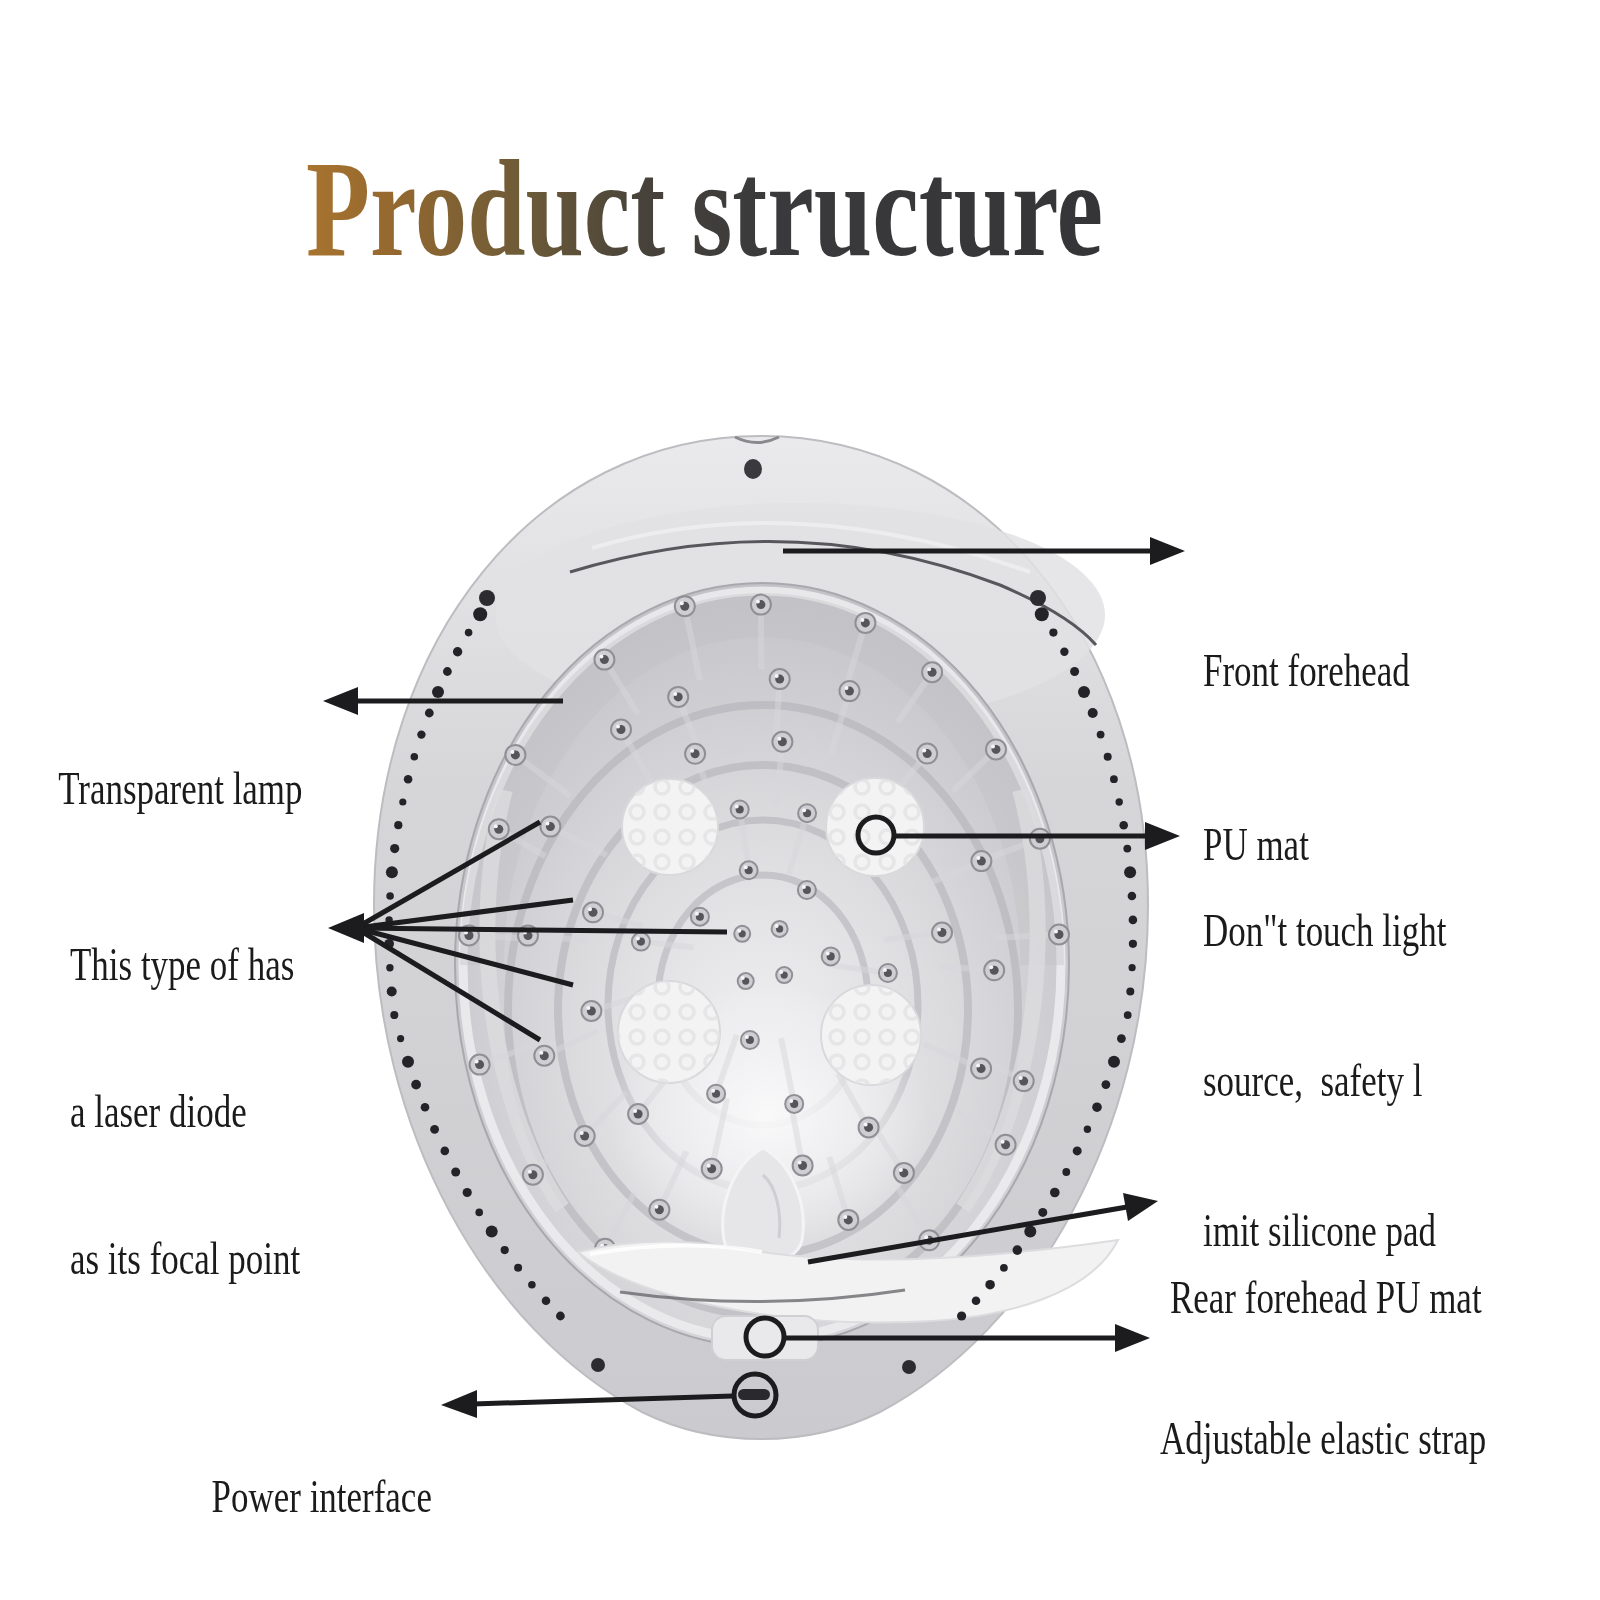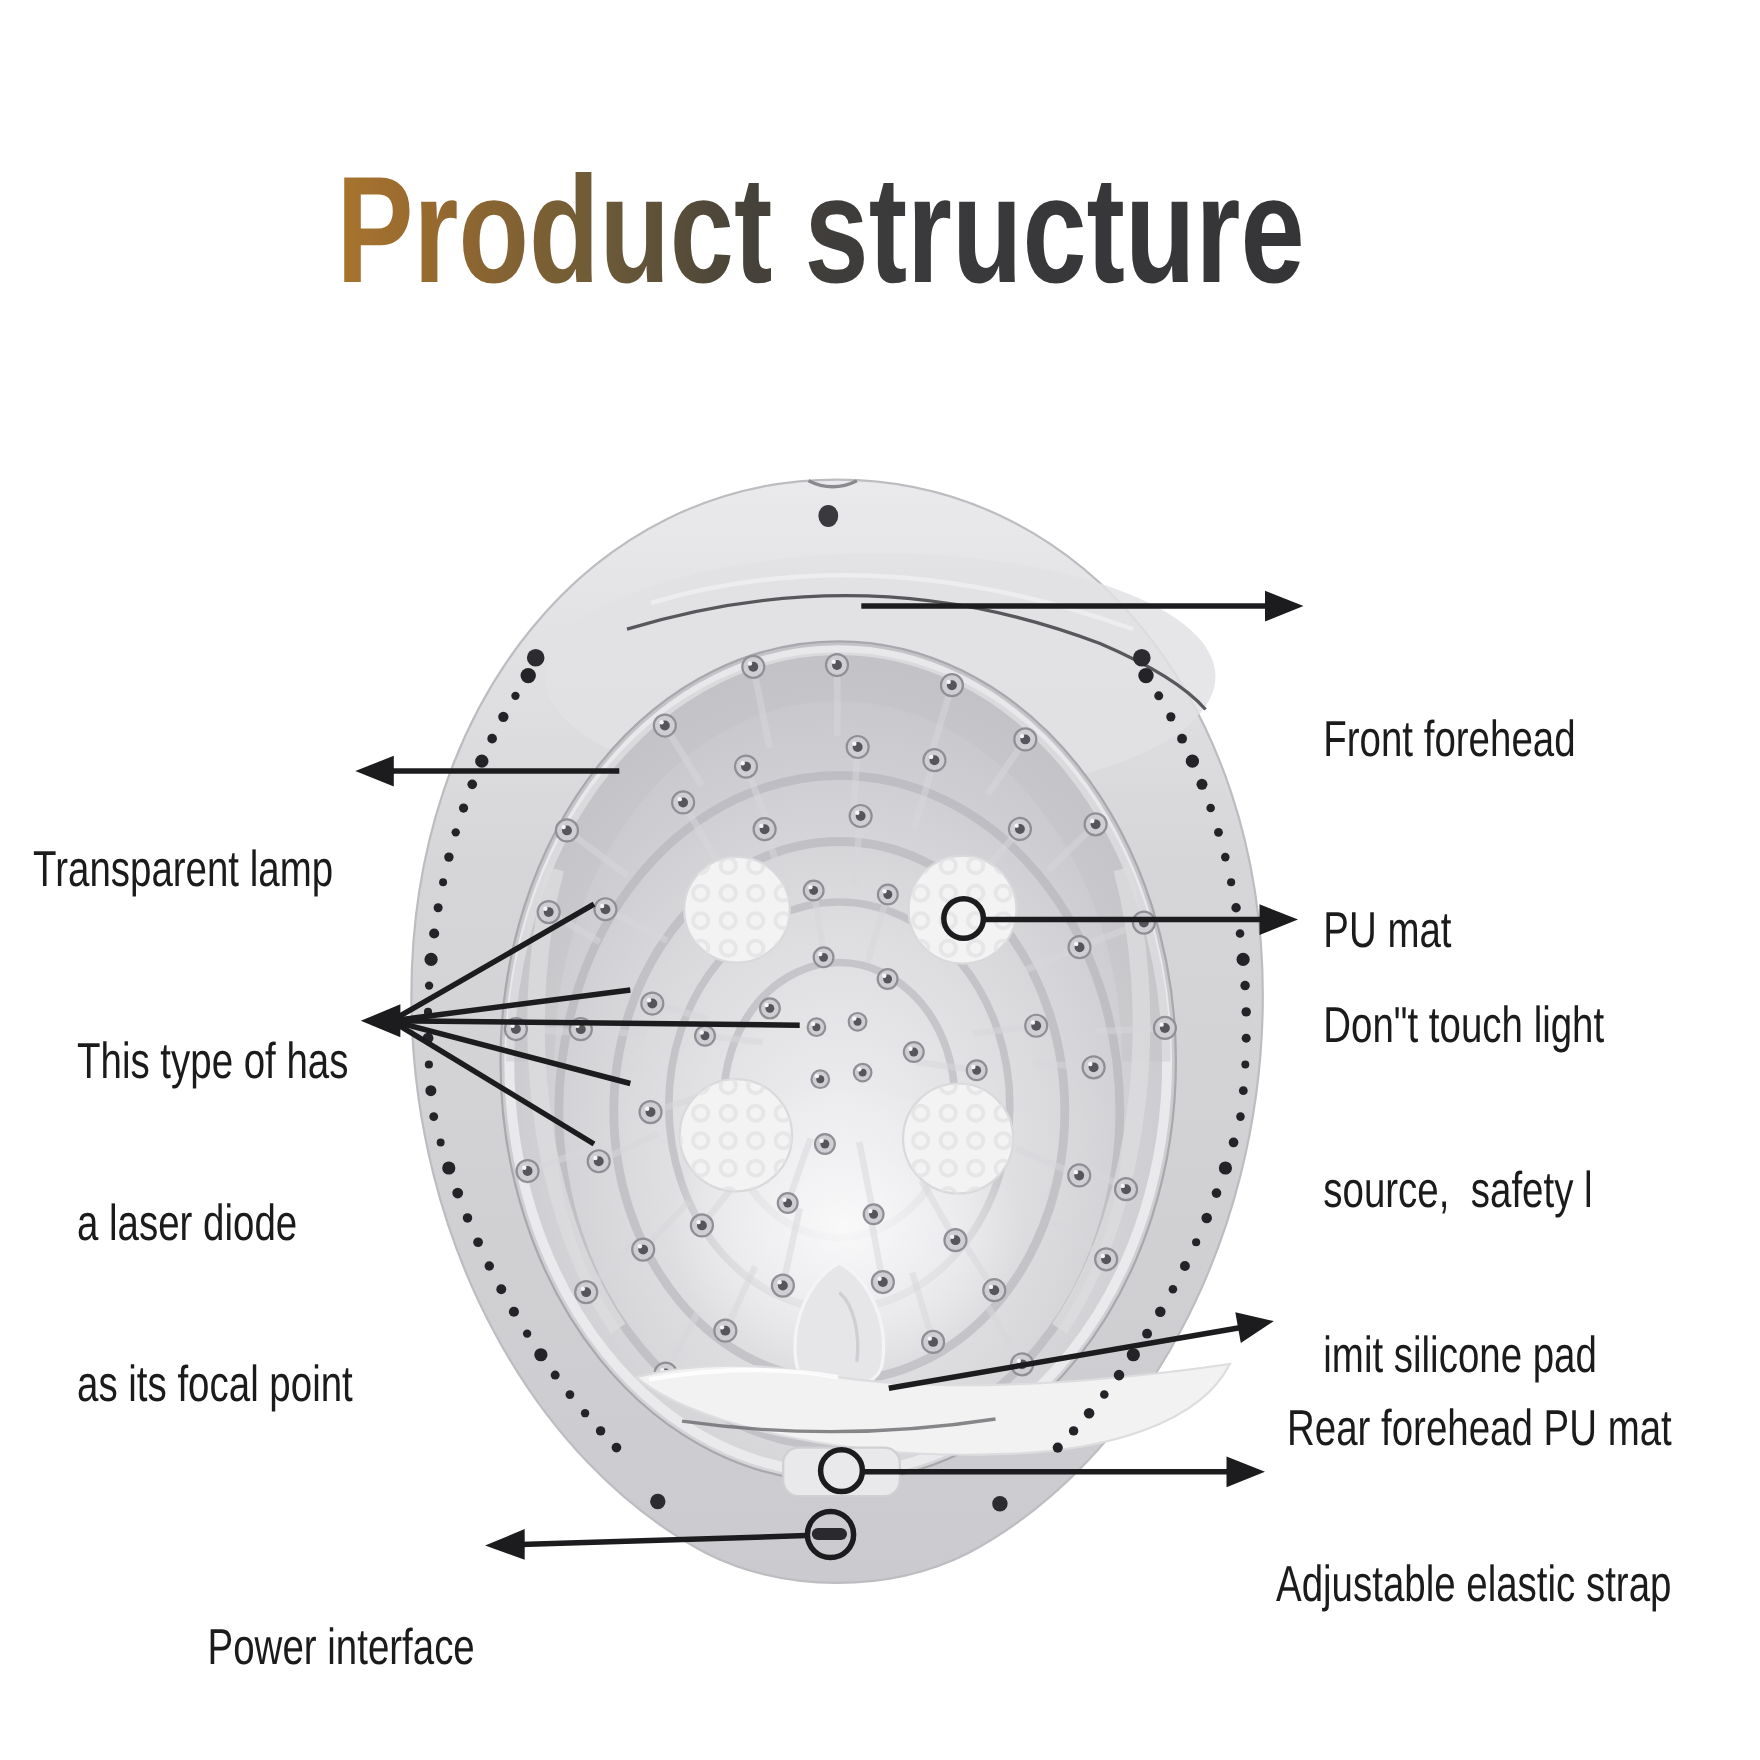--- a/index.html
+++ b/index.html
@@ -1,17 +1,17 @@
 <!DOCTYPE html>
 <html style="--t0: #a8742f; --t2: #3a3a3c;"><head>
 <meta charset="utf-8">
 <style>
   html,body{margin:0;padding:0;background:#ffffff;}
   .canvas{position:relative;width:1600px;height:1600px;background:#ffffff;overflow:hidden;
-          font-family:Liberation Sans, sans-serif;}
+          font-family:Liberation Serif, serif;}
   .title{position:absolute;left:306px;top:140px;font-size:138px;font-weight:bold;line-height:1;
          white-space:pre;transform:scaleX(0.76);transform-origin:left center;
          background:linear-gradient(90deg,var(--t0,#a8742f) 0%,#96692f 10%,#6b5a38 28%,#47423a 42%,var(--t2,#3a3a3c) 58%,#353537 100%);
          -webkit-background-clip:text;background-clip:text;color:transparent;}
   .label{position:absolute;color:#1b1b1b;font-size:46px;line-height:50px;white-space:pre;
          transform:scaleX(0.76);transform-origin:left top;}
   .label.right{transform-origin:right top;text-align:right;}
   svg{position:absolute;left:0;top:0;}
 </style>
 </head>

